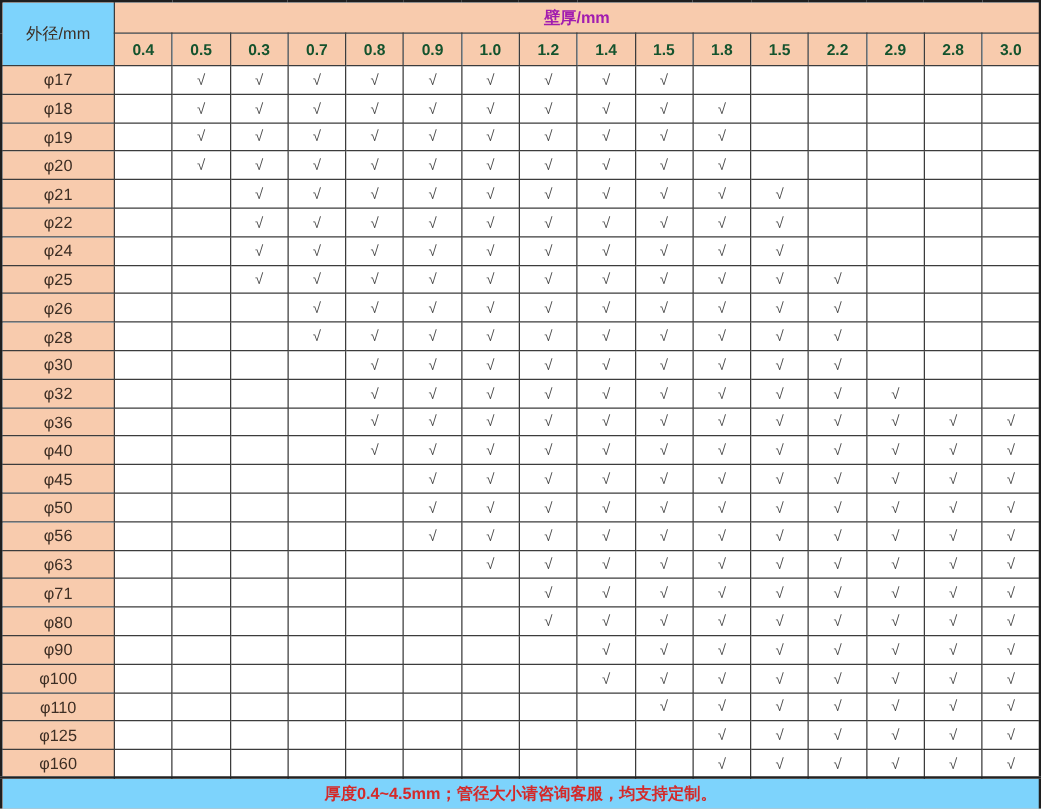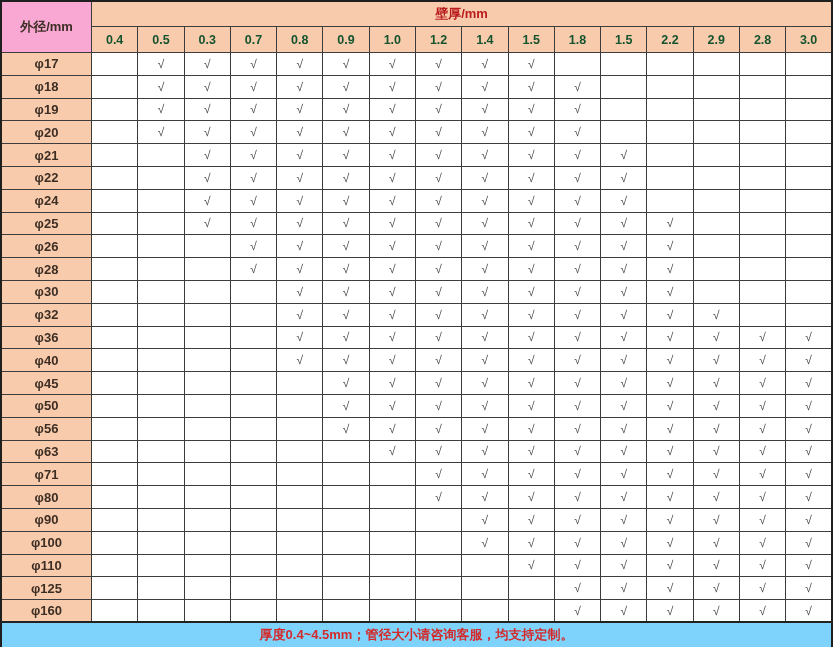--- a/index.html
+++ b/index.html
@@ -26,45 +26,45 @@
     padding: 0;
     margin: 0;
     text-align: center;
     vertical-align: middle;
     overflow: hidden;
     white-space: nowrap;
   }
   
   .corner-cell {
     width: 89px;
-    background: #f9a8d4;
-    font-weight: bold;
+    background: #7dd3fc;
+    font-weight: normal;
     font-size: 13px;
     color: #3d2e24;
     border-right: 2px solid #222222;
     border-bottom: 2px solid #222222;
   }
   .span-header {
     background: #f8cbad;
     font-weight: bold;
     font-size: 13px;
-    color: #b91c1c;
+    color: #a21caf;
     height: 24px;
   }
   .col-header {
     background: #f8cbad;
     font-weight: bold;
     font-size: 12.5px;
     color: #14532d;
     height: 25px;
     border-bottom: 2px solid #222222;
   }
   .row-label {
     background: #f8cbad;
-    font-weight: bold;
+    font-weight: normal;
     font-size: 13px;
     color: #3d2e24;
     border-right: 2px solid #222222;
   }
   tbody tr {
     height: 22.8px;
   }
   .cell {
     background: #ffffff;
     font-size: 12px;

